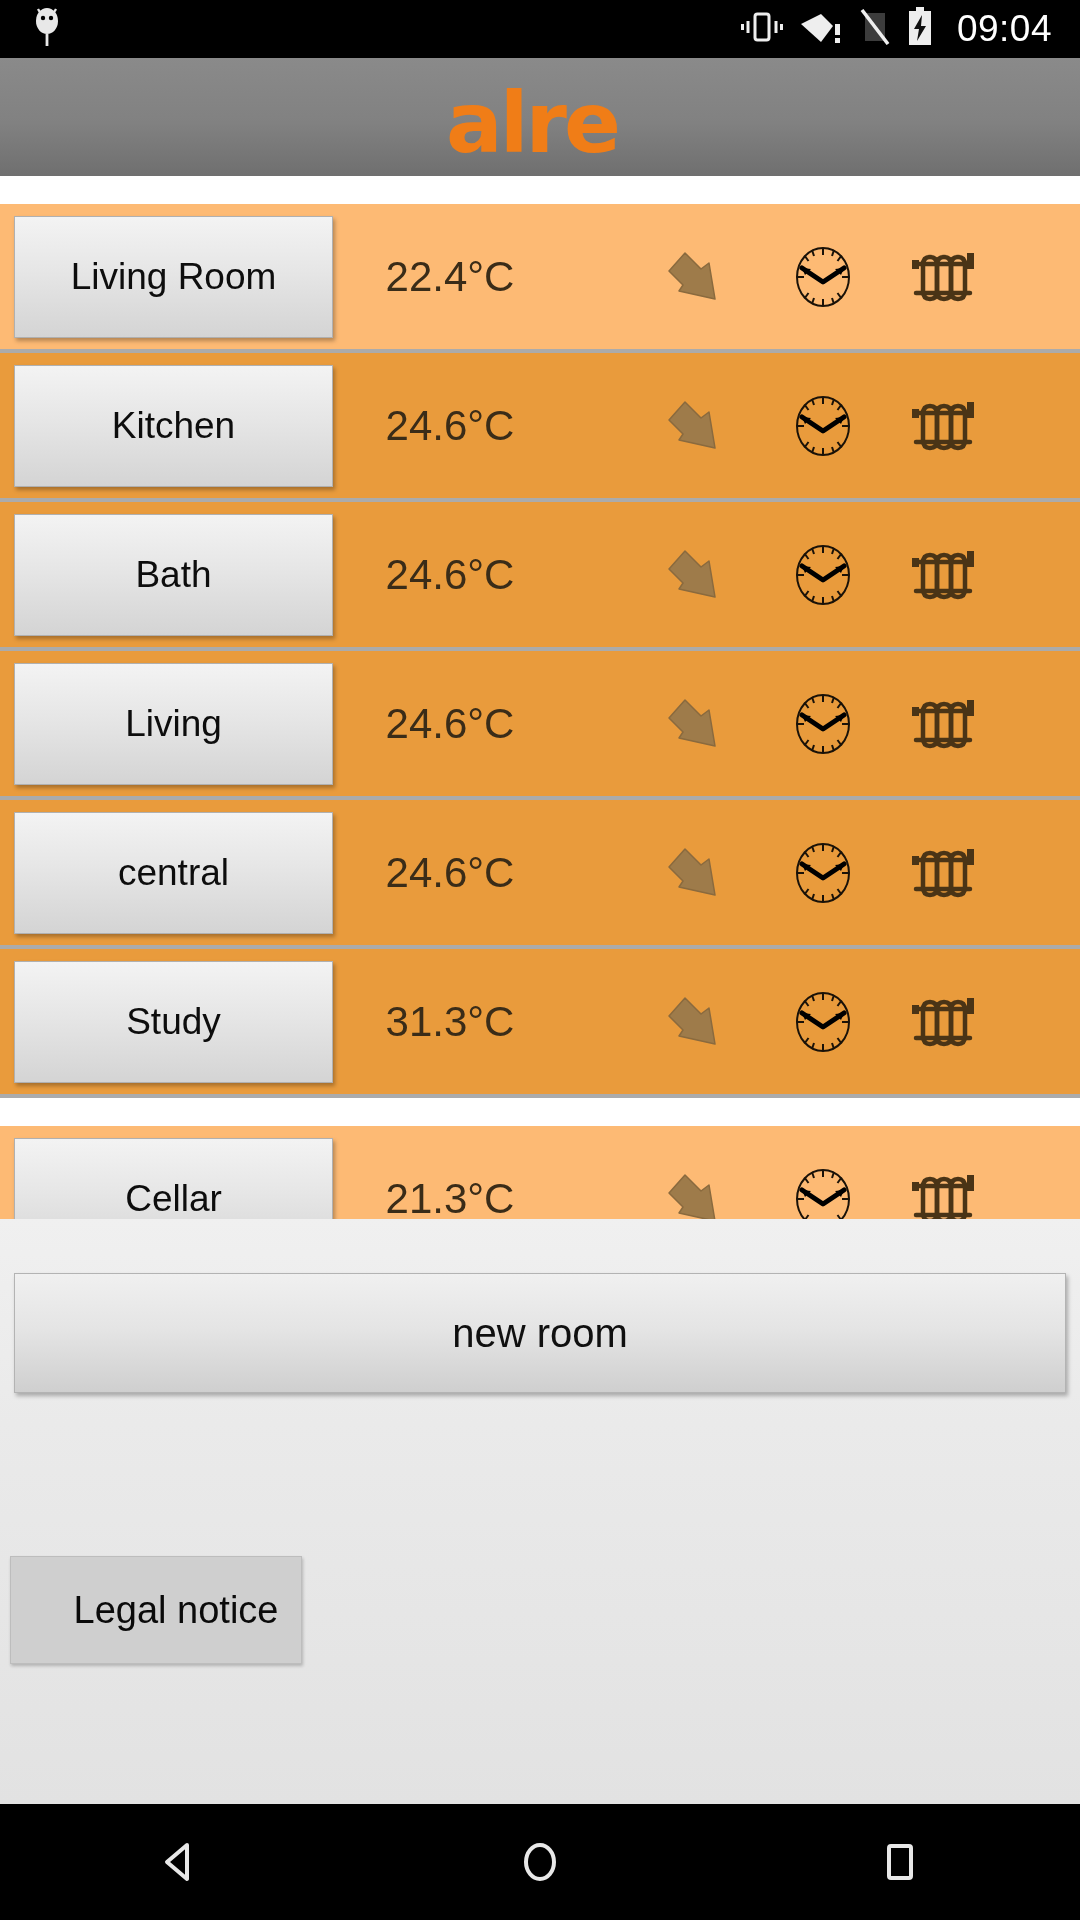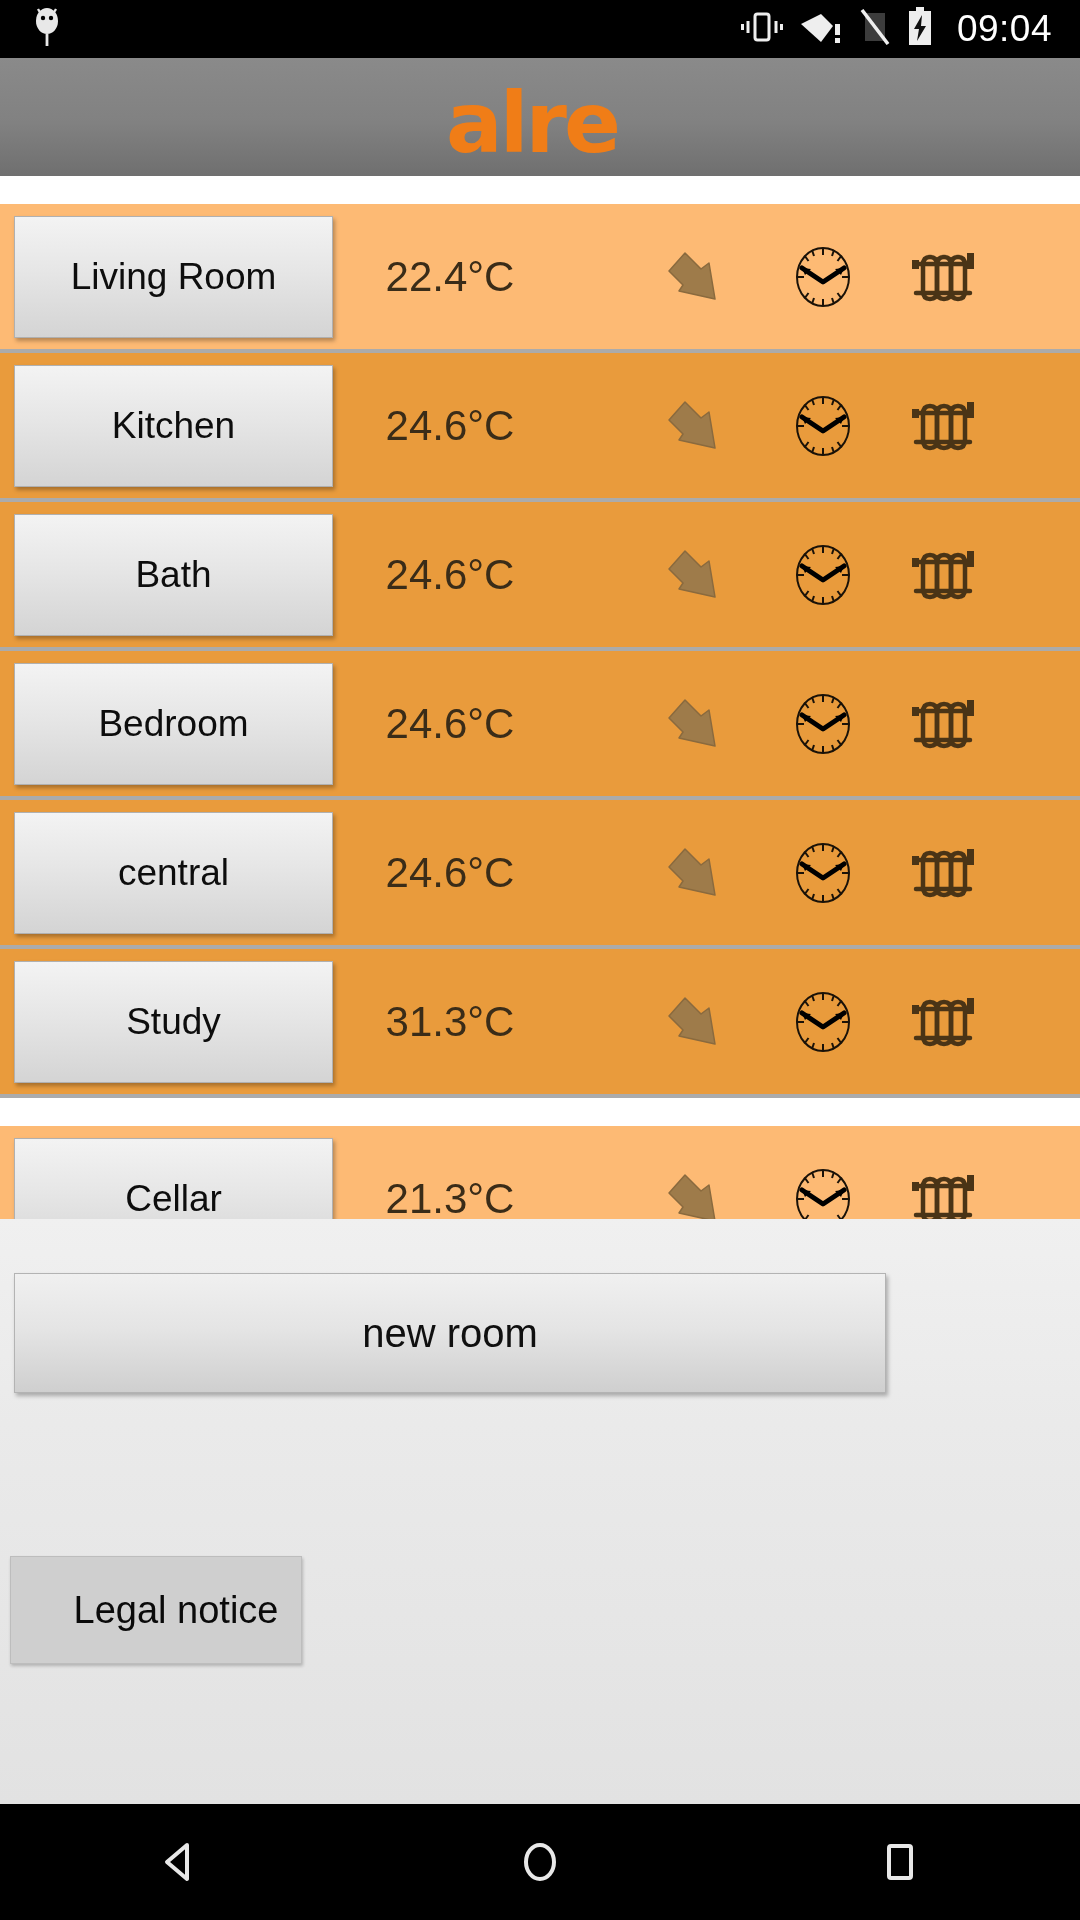--- a/index.html
+++ b/index.html
@@ -78,21 +78,21 @@
   .icon-arrow    { left: 640px; }
   .icon-clock    { left: 768px; }
   .icon-radiator { left: 888px; }
 
   
   .content-below {
     position: absolute; top: 1219px; left: 0; width: 1080px; height: 585px;
     background: linear-gradient(to bottom, #f0f0f0 0%, #eaeaea 35%, #e2e2e2 100%);
   }
   .new-room-btn {
-    position: absolute; left: 14px; top: 54px; width: 872px; height: 120px;
+    position: absolute; left: 14px; top: 54px; width: 1052px; height: 120px;
     background: linear-gradient(to bottom, #f0f0f0 0%, #e4e4e4 48%, #cfcfcf 100%);
     border: 1px solid #b3b3b3;
     display: flex; align-items: center; justify-content: center;
     font-size: 40px; color: #101010;
     box-shadow: 2px 3px 4px rgba(0,0,0,0.28);
   }
   .legal-btn {
     position: absolute; left: 10px; top: 337px; width: 292px; height: 108px;
     background: #cfcfcf; border: 1px solid #bdbdbd;
     display: flex; align-items: center; justify-content: center;
@@ -292,21 +292,21 @@
      <path d="M47 24 q0 -8 7 -8 q7 0 7 8 v26 q0 8 -7 8 q-7 0 -7 -8 Z"></path>
      <line x1="12" y1="23" x2="66" y2="23"></line>
      <line x1="12" y1="52" x2="66" y2="52"></line>
    </g>
    <rect x="8" y="19" width="7" height="9" fill="#4a3416"></rect>
    <rect x="63" y="12" width="7" height="16" fill="#4a3416"></rect>
  </svg>
         </div>
       </div>
       <div class="room-row dark">
-        <div class="room-btn">Bedroom</div>
+        <div class="room-btn">Living</div>
         <div class="room-temp">24.6°C</div>
         <div class="icon-cell icon-arrow">
           <svg width="72" height="72" viewBox="0 0 72 72">
    <path d="M26 12 L10 30 L24 44 L20 50 L56 58 L50 22 L42 28 L26 12 Z" fill="#9e7b4a" stroke="#8a6a3e" stroke-width="1.5" stroke-linejoin="round"></path>
  </svg>
         </div>
         <div class="icon-cell icon-clock">
           <svg width="72" height="72" viewBox="0 0 72 72">
    <ellipse cx="36" cy="36" rx="26" ry="29" fill="none" stroke="#1a1208" stroke-width="2"></ellipse>
    <g stroke="#1a1208" stroke-width="2">

